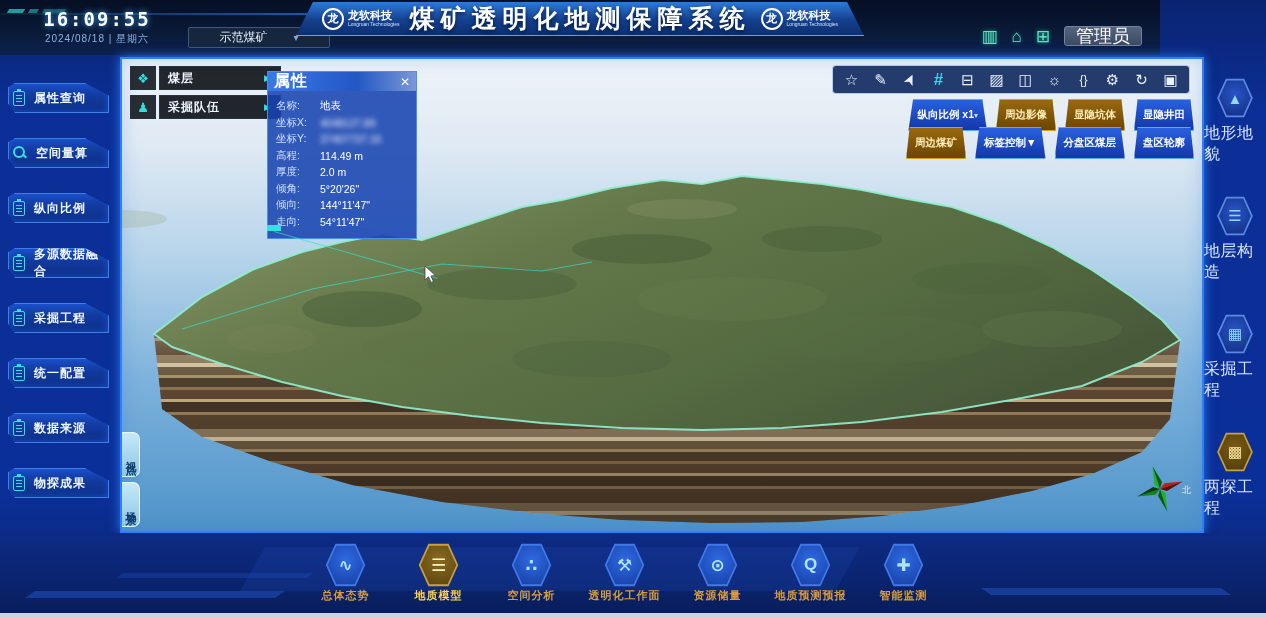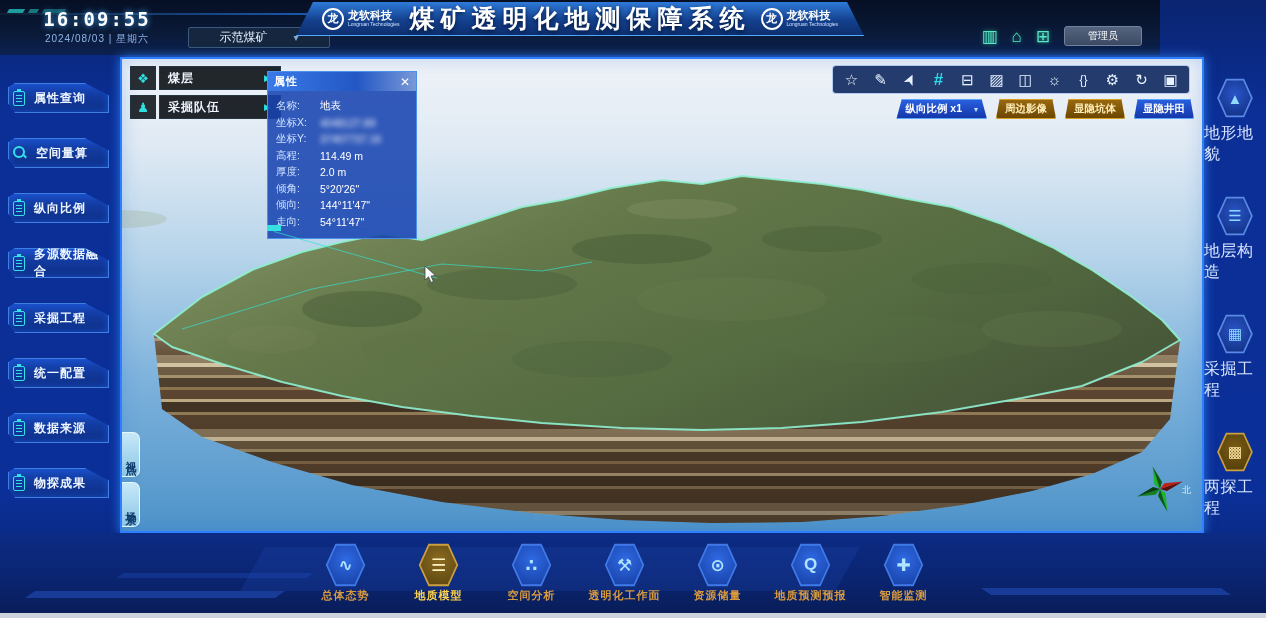--- a/index.html
+++ b/index.html
@@ -35,21 +35,21 @@
             display:flex; align-items:center; justify-content:center;
             color:#fff; font-size:11px; font-weight:bold; }
   .logo .txt { display:flex; flex-direction:column; line-height:1; }
   .logo .zh { color:#fff; font-size:11px; font-weight:bold; }
   .logo .en { color:#cfe2ff; font-size:5px; margin-top:1px; }
   .main-title { color:#fff; font-size:25px; font-weight:bold; letter-spacing:6px;
             text-shadow:0 2px 4px #041a40; }
   .header-right { position:absolute; right:18px; top:26px; display:flex; align-items:center; gap:14px; }
   .header-right .hicon { color:#58e8c8; font-size:17px; line-height:1; cursor:pointer; text-shadow:0 0 4px #2aa888; }
   .admin-btn { width:78px; height:20px; background:linear-gradient(180deg,#55657f,#3c4a62);
-            border:1px solid #73839d; border-radius:3px; color:#fff; font-size:10px;
+            border:1px solid #73839d; border-radius:3px; color:#fff; font-size:18px;
             display:flex; align-items:center; justify-content:center; cursor:pointer; }
 
   
   .left-rail { position:absolute; left:0; top:55px; width:120px; height:478px;
             display:flex; flex-direction:column; align-items:flex-start;
             padding:28px 0 0 8px; gap:25px; }
   .rail-btn { position:relative; width:101px; height:30px; cursor:pointer;
             background:linear-gradient(180deg,#1b4cc2 0%,#123a9e 45%,#0d2d82 100%);
             clip-path:polygon(7% 0,76% 0,100% 42%,100% 100%,93% 100%,7% 100%,0 68%,0 14%);
             box-shadow:inset 0 0 0 1px #3f7fe0, inset 0 0 8px #1a5ae0;
@@ -80,21 +80,21 @@
   .layer-main { width:122px; height:24px; margin-left:3px; background:rgba(6,10,16,.88);
             border:1px solid #243642; display:flex; align-items:center; justify-content:space-between;
             padding:0 8px; color:#f0f6ff; font-size:12px; font-weight:bold; letter-spacing:1px; }
   .layer-main .arr { color:#2ee0e0; font-size:9px; }
 
   
   .popup { position:absolute; left:145px; top:12px; width:150px; }
   .popup-hd { height:20px; background:linear-gradient(90deg,#3a7ae8 0%,#2257c4 60%,rgba(30,80,190,.55) 100%);
             border:1px solid #4a90e8; border-bottom:none;
             display:flex; align-items:center; justify-content:space-between; padding:0 6px; }
-  .popup-hd .t { color:#fff; font-size:11px; font-weight:bold; letter-spacing:1px; }
+  .popup-hd .t { color:#fff; font-size:16px; font-weight:bold; letter-spacing:1px; }
   .popup-hd .x { color:#fff; font-size:12px; cursor:pointer; line-height:1; }
   .popup-bd { background:rgba(24,68,176,.88); border:1px solid #4a90e8; border-top:none;
             padding:7px 4px 8px 8px; }
   .popup-row { display:flex; align-items:center; height:16.5px; font-size:10.5px; }
   .popup-row .lb { width:44px; color:#cfe2ff; }
   .popup-row .vl { color:#fff; }
   .popup-row .vl.blurred { filter:blur(2.6px); opacity:.95; }
   .popup-anchor { position:absolute; left:145px; top:166px; width:14px; height:6px; background:#35e0e0; }
   .popup-leader { position:absolute; left:152px; top:172px; width:170px; height:1px; background:rgba(53,224,208,.65);
             transform:rotate(16deg); transform-origin:left top; }
@@ -104,21 +104,21 @@
             background:rgba(23,48,100,.94); border-radius:3px; padding:0 4px;
             box-shadow:0 0 0 1px rgba(80,140,230,.35); }
   .tb-icon { width:29px; height:27px; display:flex; align-items:center; justify-content:center;
             color:#e9f1ff; font-size:15px; cursor:pointer; }
   .tb-icon.active { color:#2fd8e8; font-weight:bold; font-size:17px; }
 
   
   .map-btn-row { position:absolute; right:8px; display:flex; gap:9px; }
   .map-btn-row.r1 { top:40px; }
   .map-btn-row.r2 { top:68px; }
-  .map-btn { height:20px; padding:0 9px; display:flex; align-items:center; gap:12px;
+  .map-btn { height:32px; padding:0 9px; display:flex; align-items:center; gap:0;
             font-size:10.5px; font-weight:bold; border-radius:2px; cursor:pointer;
             clip-path:polygon(6% 0,94% 0,100% 100%,0 100%); }
   .map-btn.blue { background:linear-gradient(180deg,#2a62e2,#1335a6);
             box-shadow:inset 0 0 0 1px #5aa8ff; color:#fff; }
   .map-btn.gold { background:linear-gradient(180deg,#9a6a10,#6a4400);
             box-shadow:inset 0 0 0 1px #d8a020; color:#ffedb8; }
   .map-btn .chev { font-size:8px; color:#bfe0ff; }
 
   
   .side-tabs { position:absolute; left:0; top:373px; display:flex; flex-direction:column; gap:5px; }
@@ -173,21 +173,21 @@
 
   <div class="header">
     <div class="deco-line"></div>
     <div class="deco-dashes">
         <i></i>
         <i></i>
         <i></i>
       </div>
     <div class="clock">
       <div class="time">16:09:55</div>
-      <div class="date">2024/08/03 | 星期六</div>
+      <div class="date">2024/08/18 | 星期六</div>
     </div>
     <div class="mine-select">
       <span>示范煤矿</span>
       <span class="chev">▾</span>
     </div>
     <div class="title-wrap">
       <div class="title-banner">
         <div class="logo">
           <span class="mark">龙</span>
           <span class="txt">
@@ -383,20 +383,26 @@
 
     <div class="map-btn-row r1">
       <div class="map-btn blue">
         <span>纵向比例 x1</span>
         <span class="chev">▾</span>
       </div>
       <div class="map-btn gold">周边影像</div>
       <div class="map-btn gold">显隐坑体</div>
       <div class="map-btn blue">显隐井田</div>
     </div>
+    <div class="map-btn-row r2">
+      <div class="map-btn gold">周边煤矿</div>
+      <div class="map-btn blue">标签控制▼</div>
+      <div class="map-btn blue">分盘区煤层</div>
+      <div class="map-btn blue">盘区轮廓</div>
+    </div>
 
     <div class="side-tabs">
       <div class="side-tab">视点</div>
       <div class="side-tab">场景</div>
     </div>
 
     <svg class="cursor-svg" width="14" height="20" viewBox="0 0 14 20">
       <path d="M1,1 L1,15 L4.5,11.8 L7,17.5 L9.4,16.4 L7,11 L11.5,10.6 Z" fill="#ffffff" stroke="#444" stroke-width="0.8"></path>
     </svg>
 

